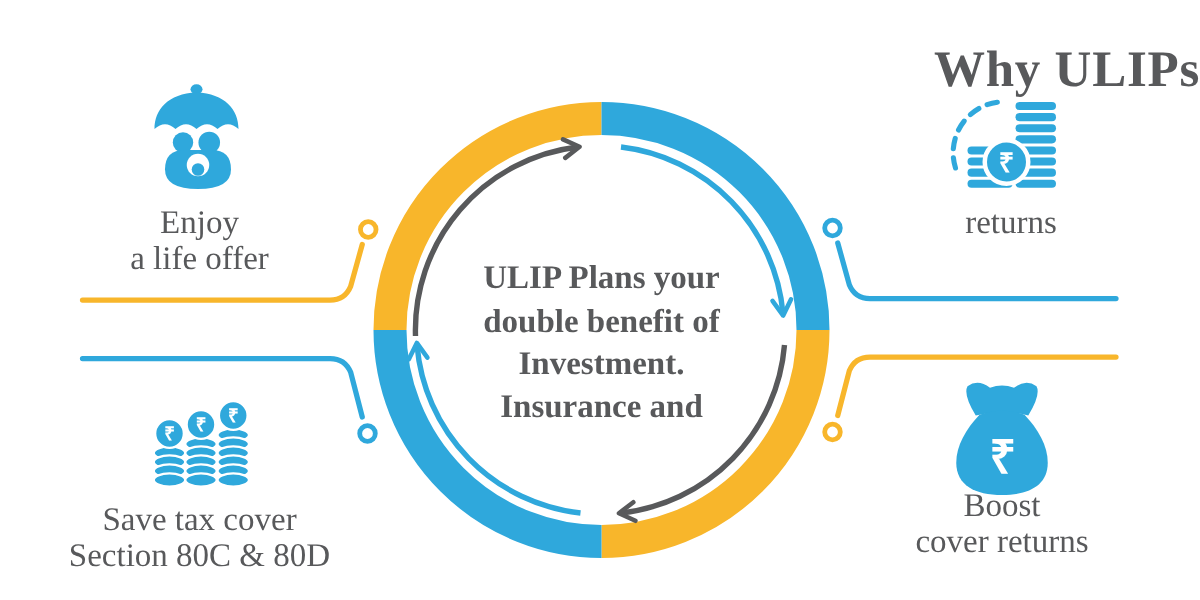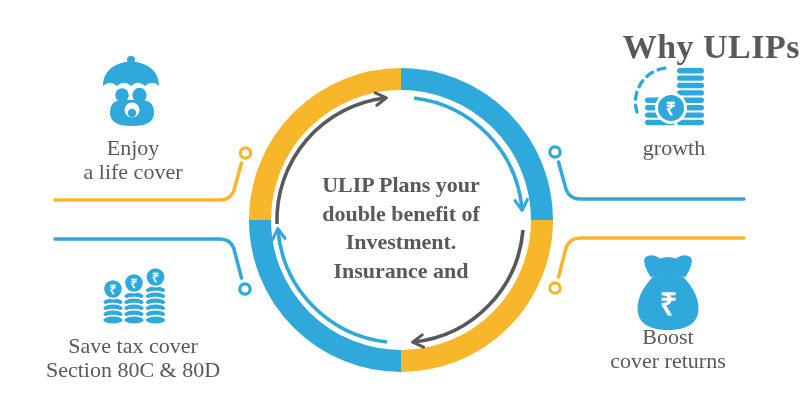--- a/index.html
+++ b/index.html
@@ -139,30 +139,30 @@
 
   <div class="center-msg">
     <span class="line">ULIP Plans your</span>
     <span class="line">double benefit of</span>
     <span class="line">Investment.</span>
     <span class="line">Insurance and</span>
   </div>
 
   <div class="label label-life">
     <span class="line">Enjoy</span>
-    <span class="line">a life cover</span>
+    <span class="line">a life offer</span>
   </div>
 
   <div class="label label-tax">
     <span class="line">Save tax cover</span>
     <span class="line">Section 80C &amp; 80D</span>
   </div>
 
   <div class="label label-growth">
-    <span class="line">growth</span>
+    <span class="line">returns</span>
   </div>
 
   <div class="label label-returns">
     <span class="line">Boost</span>
     <span class="line">cover returns</span>
   </div>
 
 </div>
 
 </body></html>

